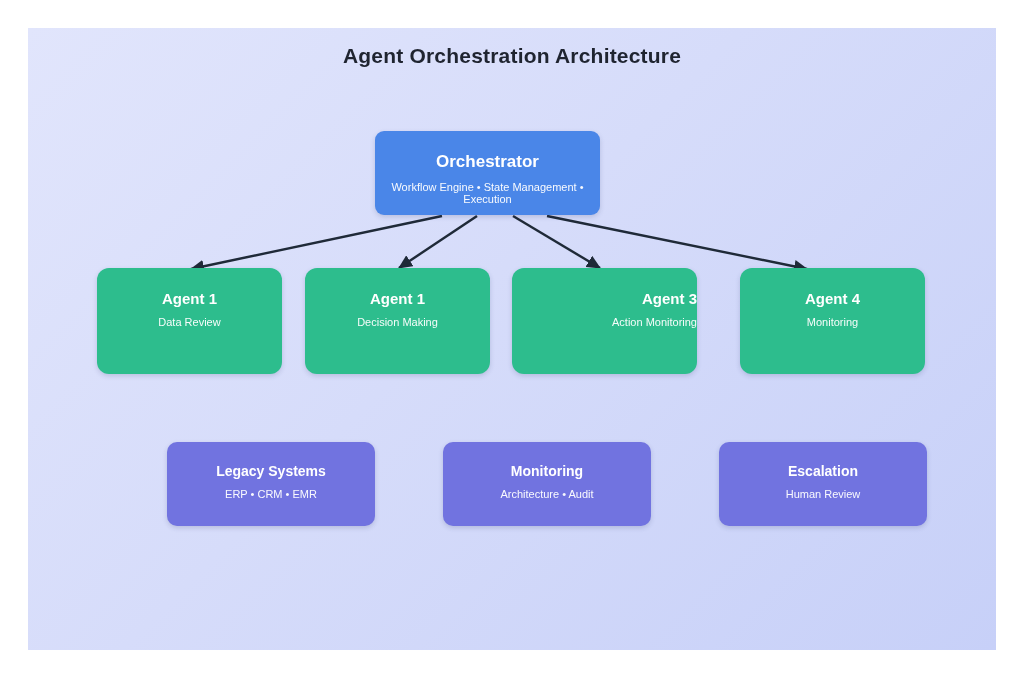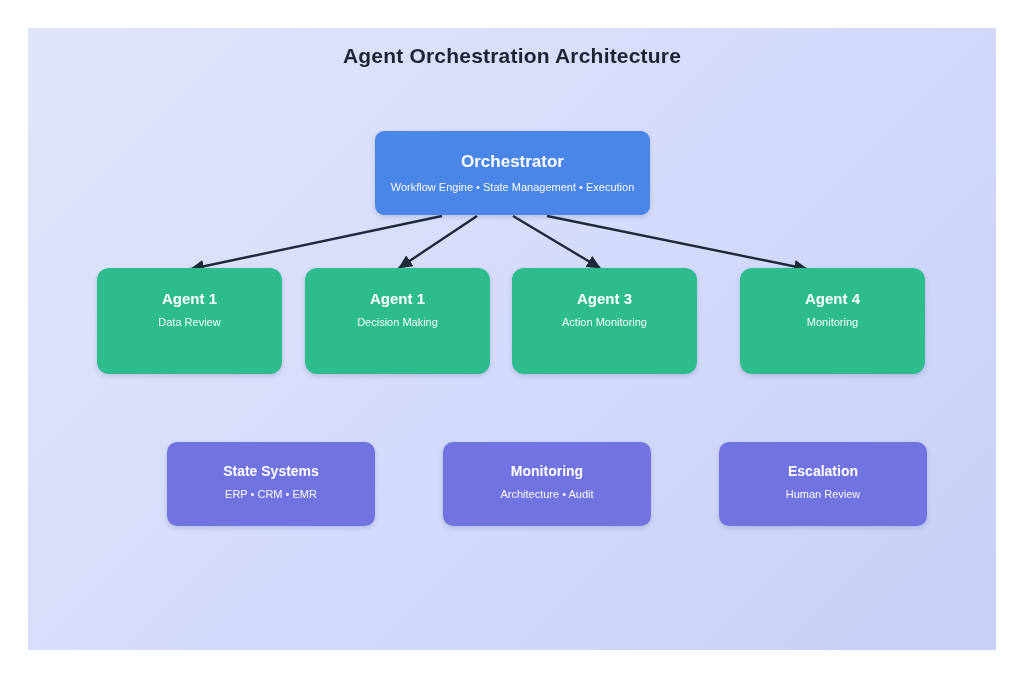--- a/index.html
+++ b/index.html
@@ -52,39 +52,39 @@
     color: #ffffff;
   }
   .node-subtitle {
     font-size: 11px;
     color: rgba(255, 255, 255, 0.96);
     margin-top: 9px;
   }
   .orchestrator {
     left: 347px;
     top: 103px;
-    width: 275px;
+    width: 225px;
     height: 84px;
     background: var(--blue);
     border-radius: 9px;
     padding-top: 21px;
   }
   .orchestrator .node-title { font-size: 17px; }
   .agent {
     top: 240px;
     width: 185px;
     height: 106px;
     background: var(--green);
     border-radius: 12px;
     padding-top: 22px;
   }
   .agent .node-title { font-size: 15px; }
   .agent-1 { left: 69px; }
   .agent-2 { left: 277px; }
-  .agent-3 { left: 484px; }
+  .agent-3 { left: 484px; text-align: right; }
   .agent-4 { left: 692px; margin-left: 20px; }
   .system {
     top: 414px;
     width: 208px;
     height: 84px;
     background: var(--purple);
     border-radius: 10px;
     padding-top: 21px;
   }
   .system .node-title { font-size: 14px; }
@@ -127,21 +127,21 @@
   <div class="node agent agent-3">
     <div class="node-title">Agent 3</div>
     <div class="node-subtitle">Action Monitoring</div>
   </div>
   <div class="node agent agent-4">
     <div class="node-title">Agent 4</div>
     <div class="node-subtitle">Monitoring</div>
   </div>
 
   <div class="node system system-1">
-    <div class="node-title">State Systems</div>
+    <div class="node-title">Legacy Systems</div>
     <div class="node-subtitle">ERP • CRM • EMR</div>
   </div>
   <div class="node system system-2">
     <div class="node-title">Monitoring</div>
     <div class="node-subtitle">Architecture • Audit</div>
   </div>
   <div class="node system system-3">
     <div class="node-title">Escalation</div>
     <div class="node-subtitle">Human Review</div>
   </div>

